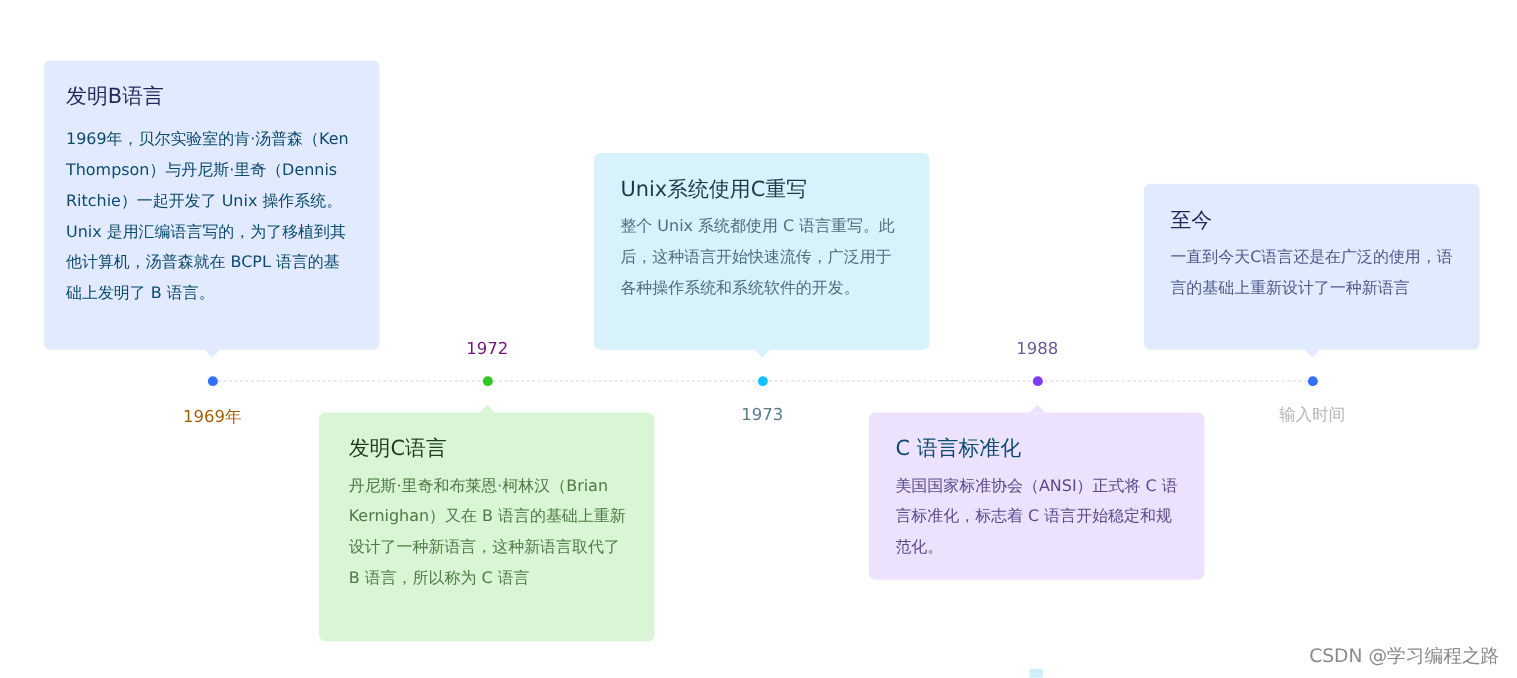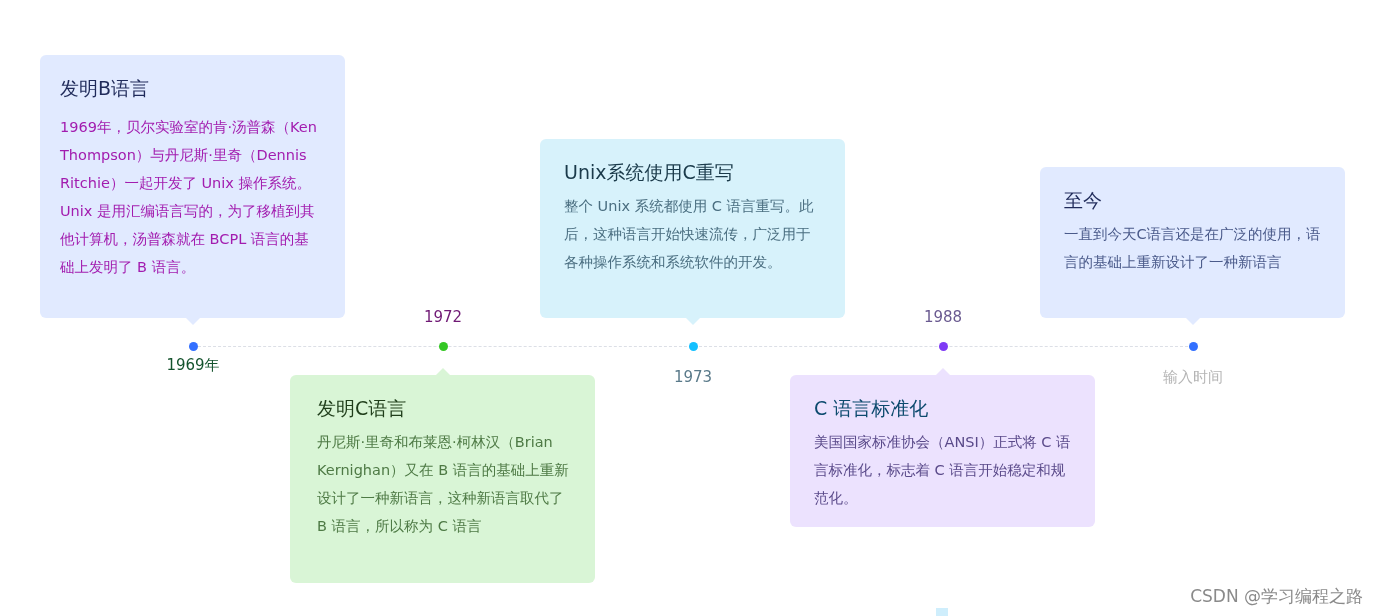--- a/index.html
+++ b/index.html
@@ -21,25 +21,25 @@
   .deco { position: absolute; left: 936px; top: 608px; width: 12px; height: 8px; background: #cfeefc; }
 </style>
 </head>
 <body>
 
 <div>
   <div class="timeline-line"></div>
 
   <div class="card" style="left:40px; top:55px; height:263px; background:#e1eaff;padding-left:20px;">
     <h3 style="color:#1f2a5a;">发明B语言</h3>
-    <p style="color:#a21caf;margin-top:10px;">1969年，贝尔实验室的肯·汤普森（Ken Thompson）与丹尼斯·里奇（Dennis Ritchie）一起开发了 Unix 操作系统。Unix 是用汇编语言写的，为了移植到其他计算机，汤普森就在 BCPL 语言的基础上发明了 B 语言。</p>
+    <p style="color:#0c4a6e;margin-top:10px;">1969年，贝尔实验室的肯·汤普森（Ken Thompson）与丹尼斯·里奇（Dennis Ritchie）一起开发了 Unix 操作系统。Unix 是用汇编语言写的，为了移植到其他计算机，汤普森就在 BCPL 语言的基础上发明了 B 语言。</p>
     <span class="arrow down" style="border-top-color:#e1eaff;"></span>
   </div>
   <div class="dot" style="left:189px; background:#3370ff;"></div>
-  <div class="label" style="left:133px; top:356px; color:#14532d;">1969年</div>
+  <div class="label" style="left:133px; top:370px; color:#a16207;">1969年</div>
 
   <div class="label" style="left:383px; top:308px; color:#701a75;">1972</div>
   <div class="dot" style="left:439px; background:#34c724;"></div>
   <div class="card" style="left:290px; top:375px; height:208px; background:#d9f5d6;padding-left:27px;">
     <span class="arrow up" style="border-bottom-color:#d9f5d6;"></span>
     <h3 style="color:#1f3d1a;">发明C语言</h3>
     <p style="color:#4e7a45;">丹尼斯·里奇和布莱恩·柯林汉（Brian Kernighan）又在 B 语言的基础上重新设计了一种新语言，这种新语言取代了 B 语言，所以称为 C 语言</p>
   </div>
 
   <div class="card" style="left:540px; top:139px; height:179px; background:#d7f2fb;">

